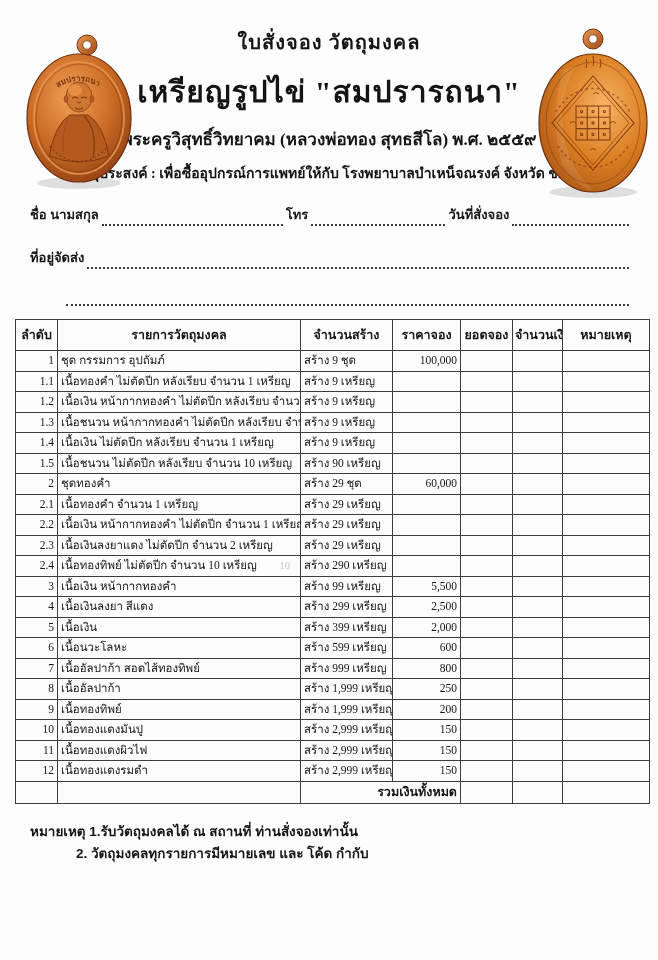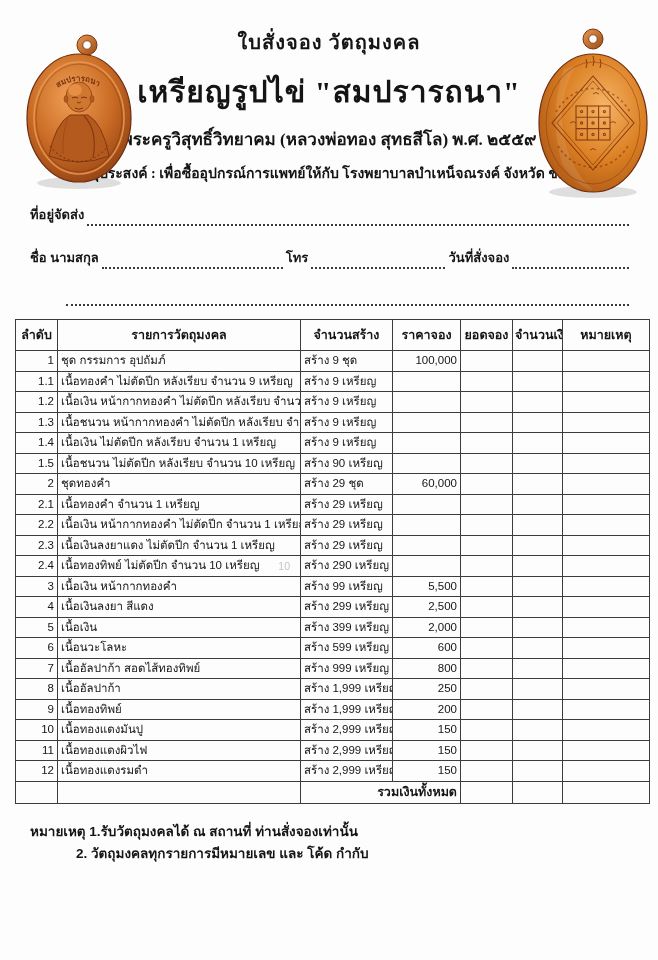--- a/index.html
+++ b/index.html
@@ -38,20 +38,21 @@
   .dots.full { flex-grow:1; }
   .indent { margin-left:36px; }
 
   
   table.order {
     border-collapse:collapse;
     table-layout:fixed;
     margin:13px 0 0 15px;
     width:634px;
     font-size:11.5px;
+    font-family:Liberation Serif, serif;
   }
   table.order th, table.order td { border:1px solid #3c3c3c; overflow:hidden; white-space:nowrap; }
   table.order th { font-size:12.5px; font-weight:bold; padding:5px 2px; }
   table.order td { padding:2px 3px; height:15px; line-height:1.35; }
   td.col-no   { text-align:right; padding-right:3px; }
   td.col-item { text-align:left; padding-left:4px; position:relative; }
   td.col-made { padding-right:3px; }
   td.col-price{ text-align:right; padding-right:5px; }
   .faint-mark { position:absolute; right:10px; top:3px; color:#c6c6c6; font-size:10.5px; }
   tr.total-row td { font-weight:bold; font-size:12.5px; }
@@ -149,30 +150,30 @@
 
   <div class="header">
     <div class="h-line1">ใบสั่งจอง วัตถุมงคล</div>
     <div class="h-line2">เหรียญรูปไข่ "สมปรารถนา"</div>
     <div class="h-line3">พระครูวิสุทธิ์วิทยาคม (หลวงพ่อทอง สุทธสีโล)  พ.ศ. ๒๕๕๙</div>
     <div class="h-line4">วัตถุประสงค์ : เพื่อซื้ออุปกรณ์การแพทย์ให้กับ โรงพยาบาลบำเหน็จณรงค์ จังหวัด ชัยภูมิ</div>
   </div>
 
   <div class="form-area">
     <div class="form-row">
-      <span class="form-label">ที่อยู่จัดส่ง</span>
-      <span class="dots full"></span>
-    </div>
-    <div class="form-row">
       <span class="form-label">ชื่อ นามสกุล</span>
       <span class="dots grow-a"></span>
       <span class="form-label">โทร</span>
       <span class="dots grow-b"></span>
       <span class="form-label">วันที่สั่งจอง</span>
       <span class="dots grow-c"></span>
+    </div>
+    <div class="form-row">
+      <span class="form-label">ที่อยู่จัดส่ง</span>
+      <span class="dots full"></span>
     </div>
     <div class="form-row">
       <span class="dots full indent"></span>
     </div>
   </div>
 
   <table class="order">
     <colgroup>
       <col style="width:42px">
         <col style="width:243px">
@@ -198,21 +199,21 @@
           <td class="col-no">1</td>
           <td class="col-item">ชุด กรรมการ อุปถัมภ์</td>
           <td class="col-made">สร้าง 9 ชุด</td>
           <td class="col-price">100,000</td>
           <td class="col-order"></td>
           <td class="col-amount"></td>
           <td class="col-remark"></td>
         </tr>
         <tr>
           <td class="col-no">1.1</td>
-          <td class="col-item">เนื้อทองคำ ไม่ตัดปีก หลังเรียบ จำนวน 9 เหรียญ</td>
+          <td class="col-item">เนื้อทองคำ ไม่ตัดปีก หลังเรียบ จำนวน 1 เหรียญ</td>
           <td class="col-made">สร้าง 9 เหรียญ</td>
           <td class="col-price"></td>
           <td class="col-order"></td>
           <td class="col-amount"></td>
           <td class="col-remark"></td>
         </tr>
         <tr>
           <td class="col-no">1.2</td>
           <td class="col-item">เนื้อเงิน หน้ากากทองคำ ไม่ตัดปีก หลังเรียบ จำนวน 1 เหรียญ</td>
           <td class="col-made">สร้าง 9 เหรียญ</td>
@@ -270,21 +271,21 @@
           <td class="col-no">2.2</td>
           <td class="col-item">เนื้อเงิน หน้ากากทองคำ ไม่ตัดปีก จำนวน 1 เหรียญ</td>
           <td class="col-made">สร้าง 29 เหรียญ</td>
           <td class="col-price"></td>
           <td class="col-order"></td>
           <td class="col-amount"></td>
           <td class="col-remark"></td>
         </tr>
         <tr>
           <td class="col-no">2.3</td>
-          <td class="col-item">เนื้อเงินลงยาแดง ไม่ตัดปีก จำนวน 1 เหรียญ</td>
+          <td class="col-item">เนื้อเงินลงยาแดง ไม่ตัดปีก จำนวน 2 เหรียญ</td>
           <td class="col-made">สร้าง 29 เหรียญ</td>
           <td class="col-price"></td>
           <td class="col-order"></td>
           <td class="col-amount"></td>
           <td class="col-remark"></td>
         </tr>
         <tr>
           <td class="col-no">2.4</td>
           <td class="col-item">เนื้อทองทิพย์ ไม่ตัดปีก จำนวน 10 เหรียญ<span class="faint-mark">10</span></td>
           <td class="col-made">สร้าง 290 เหรียญ</td>

